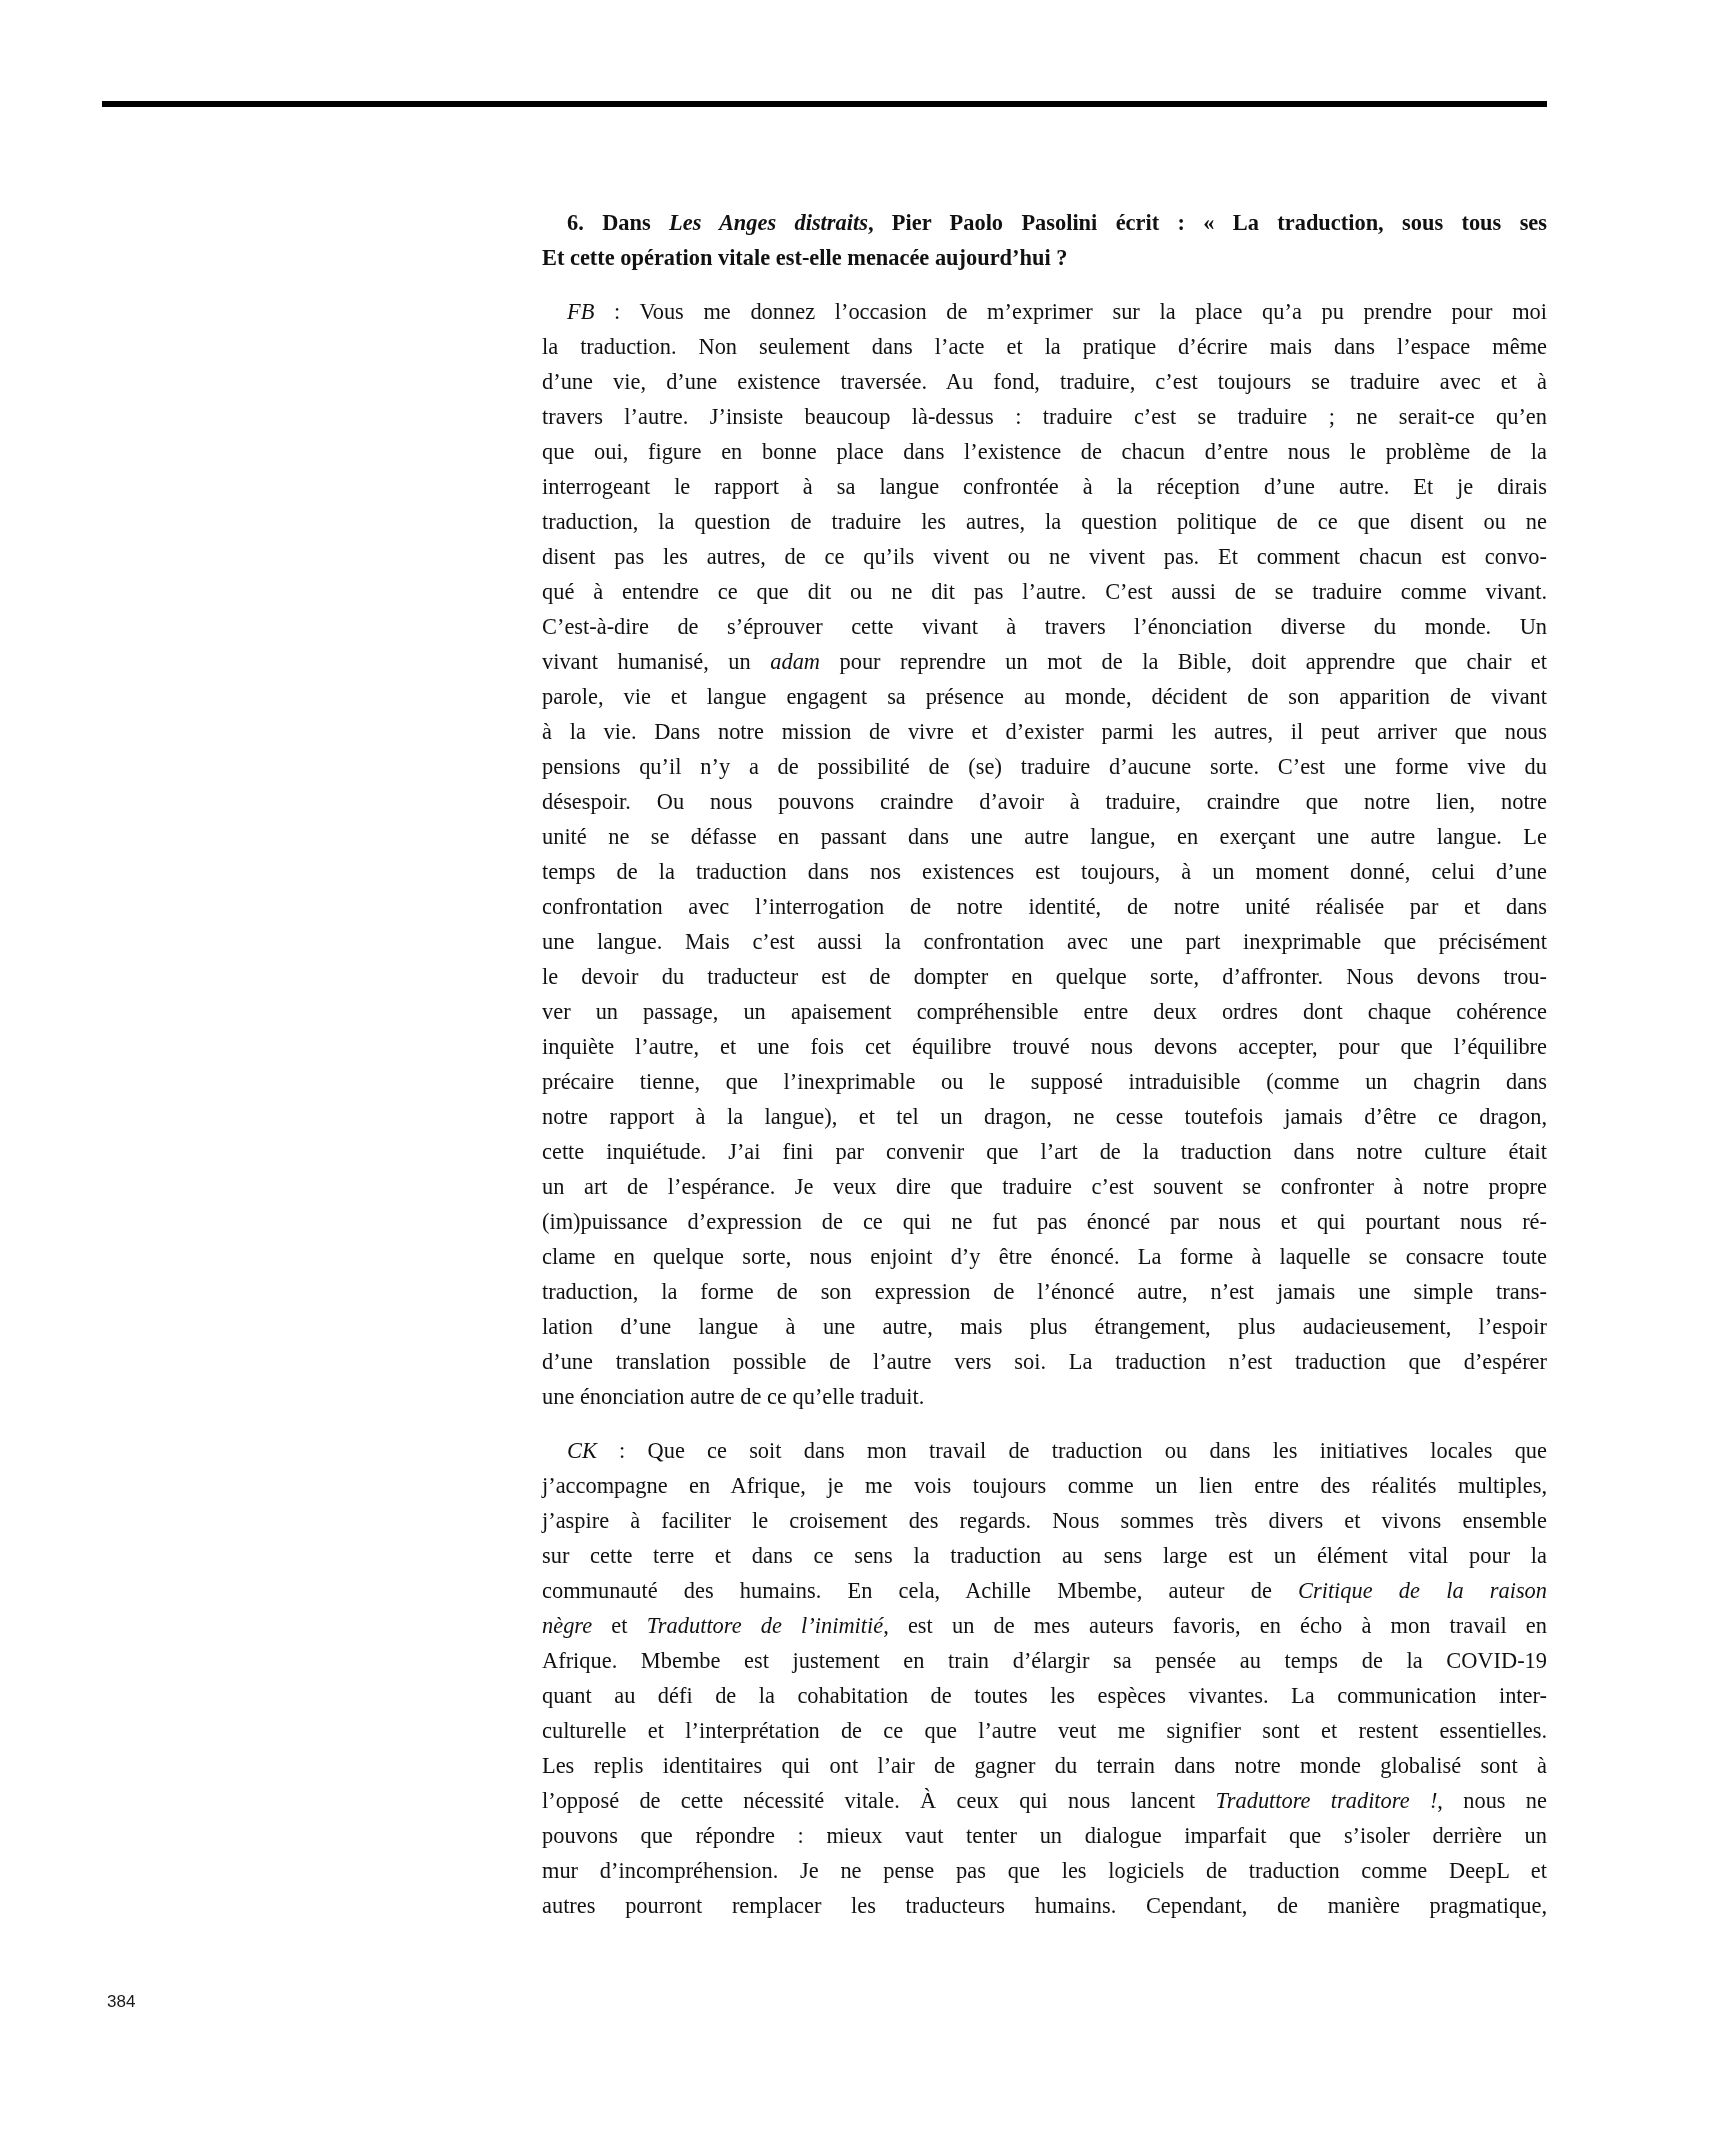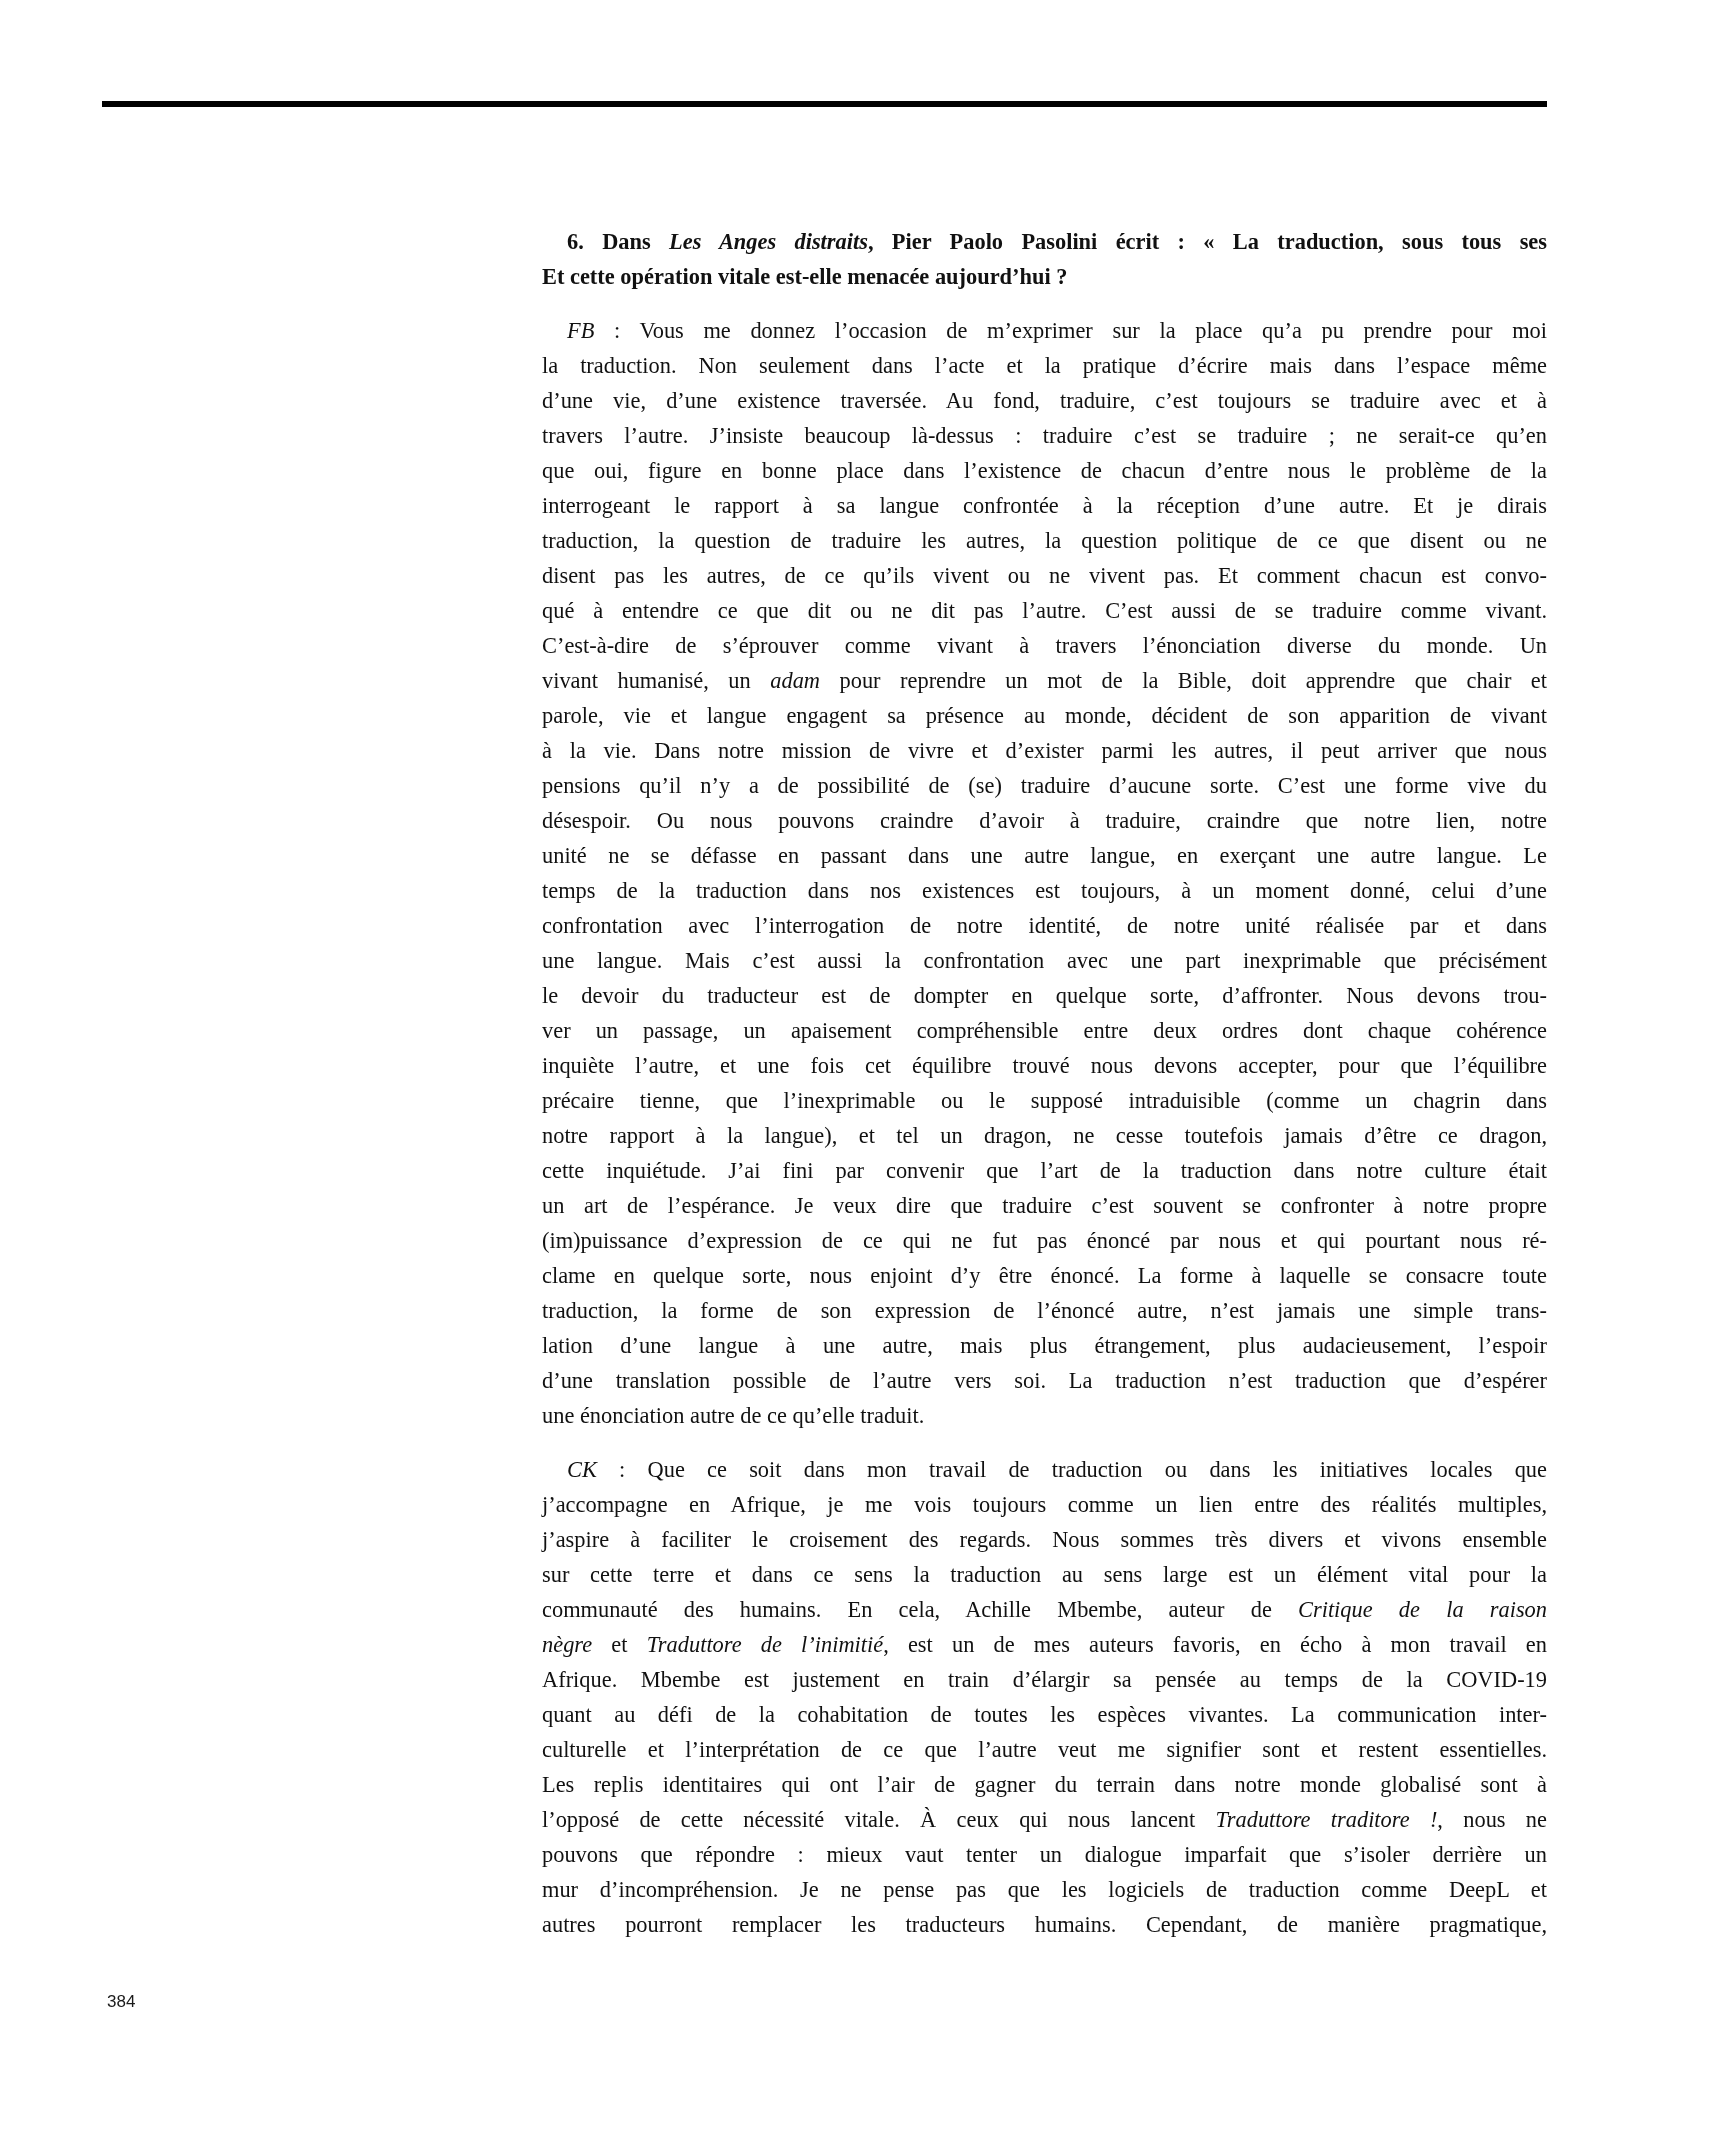--- a/index.html
+++ b/index.html
@@ -31,21 +31,21 @@
     color: #111111;
   }
   .para { margin: 0; }
   .para + .para { margin-top: 19px; }
   .para.bold { font-weight: bold; }
   .line {
     text-align: justify;
     text-align-last: justify;
     text-justify: inter-word;
   }
-  .line.first { text-indent: 25px; margin-top: 19px; }
+  .line.first { text-indent: 25px; }
   .line.no-just { text-align-last: left; }
   #page-number {
     position: absolute;
     left: 107px;
     top: 1992px;
     font-family: "Liberation Sans", "DejaVu Sans", sans-serif;
     font-size: 17px;
     color: #1a1a1a;
   }
 </style>
@@ -62,21 +62,21 @@
       <div class="para">
         <div class="line first"><i>FB</i> : Vous me donnez l’occasion de m’exprimer sur la place qu’a pu prendre pour moi</div>
         <div class="line">la traduction. Non seulement dans l’acte et la pratique d’écrire mais dans l’espace même</div>
         <div class="line">d’une vie, d’une existence traversée. Au fond, traduire, c’est toujours se traduire avec et à</div>
         <div class="line">travers l’autre. J’insiste beaucoup là-dessus : traduire c’est se traduire ; ne serait-ce qu’en</div>
         <div class="line">que oui, figure en bonne place dans l’existence de chacun d’entre nous le problème de la</div>
         <div class="line">interrogeant le rapport à sa langue confrontée à la réception d’une autre. Et je dirais</div>
         <div class="line">traduction, la question de traduire les autres, la question politique de ce que disent ou ne</div>
         <div class="line">disent pas les autres, de ce qu’ils vivent ou ne vivent pas. Et comment chacun est convo-</div>
         <div class="line">qué à entendre ce que dit ou ne dit pas l’autre. C’est aussi de se traduire comme vivant.</div>
-        <div class="line">C’est-à-dire de s’éprouver comme vivant à travers l’énonciation diverse du monde. Un</div>
+        <div class="line">C’est-à-dire de s’éprouver cette vivant à travers l’énonciation diverse du monde. Un</div>
         <div class="line">vivant humanisé, un <i>adam</i> pour reprendre un mot de la Bible, doit apprendre que chair et</div>
         <div class="line">parole, vie et langue engagent sa présence au monde, décident de son apparition de vivant</div>
         <div class="line">à la vie. Dans notre mission de vivre et d’exister parmi les autres, il peut arriver que nous</div>
         <div class="line">pensions qu’il n’y a de possibilité de (se) traduire d’aucune sorte. C’est une forme vive du</div>
         <div class="line">désespoir. Ou nous pouvons craindre d’avoir à traduire, craindre que notre lien, notre</div>
         <div class="line">unité ne se défasse en passant dans une autre langue, en exerçant une autre langue. Le</div>
         <div class="line">temps de la traduction dans nos existences est toujours, à un moment donné, celui d’une</div>
         <div class="line">confrontation avec l’interrogation de notre identité, de notre unité réalisée par et dans</div>
         <div class="line">une langue. Mais c’est aussi la confrontation avec une part inexprimable que précisément</div>
         <div class="line">le devoir du traducteur est de dompter en quelque sorte, d’affronter. Nous devons trou-</div>

